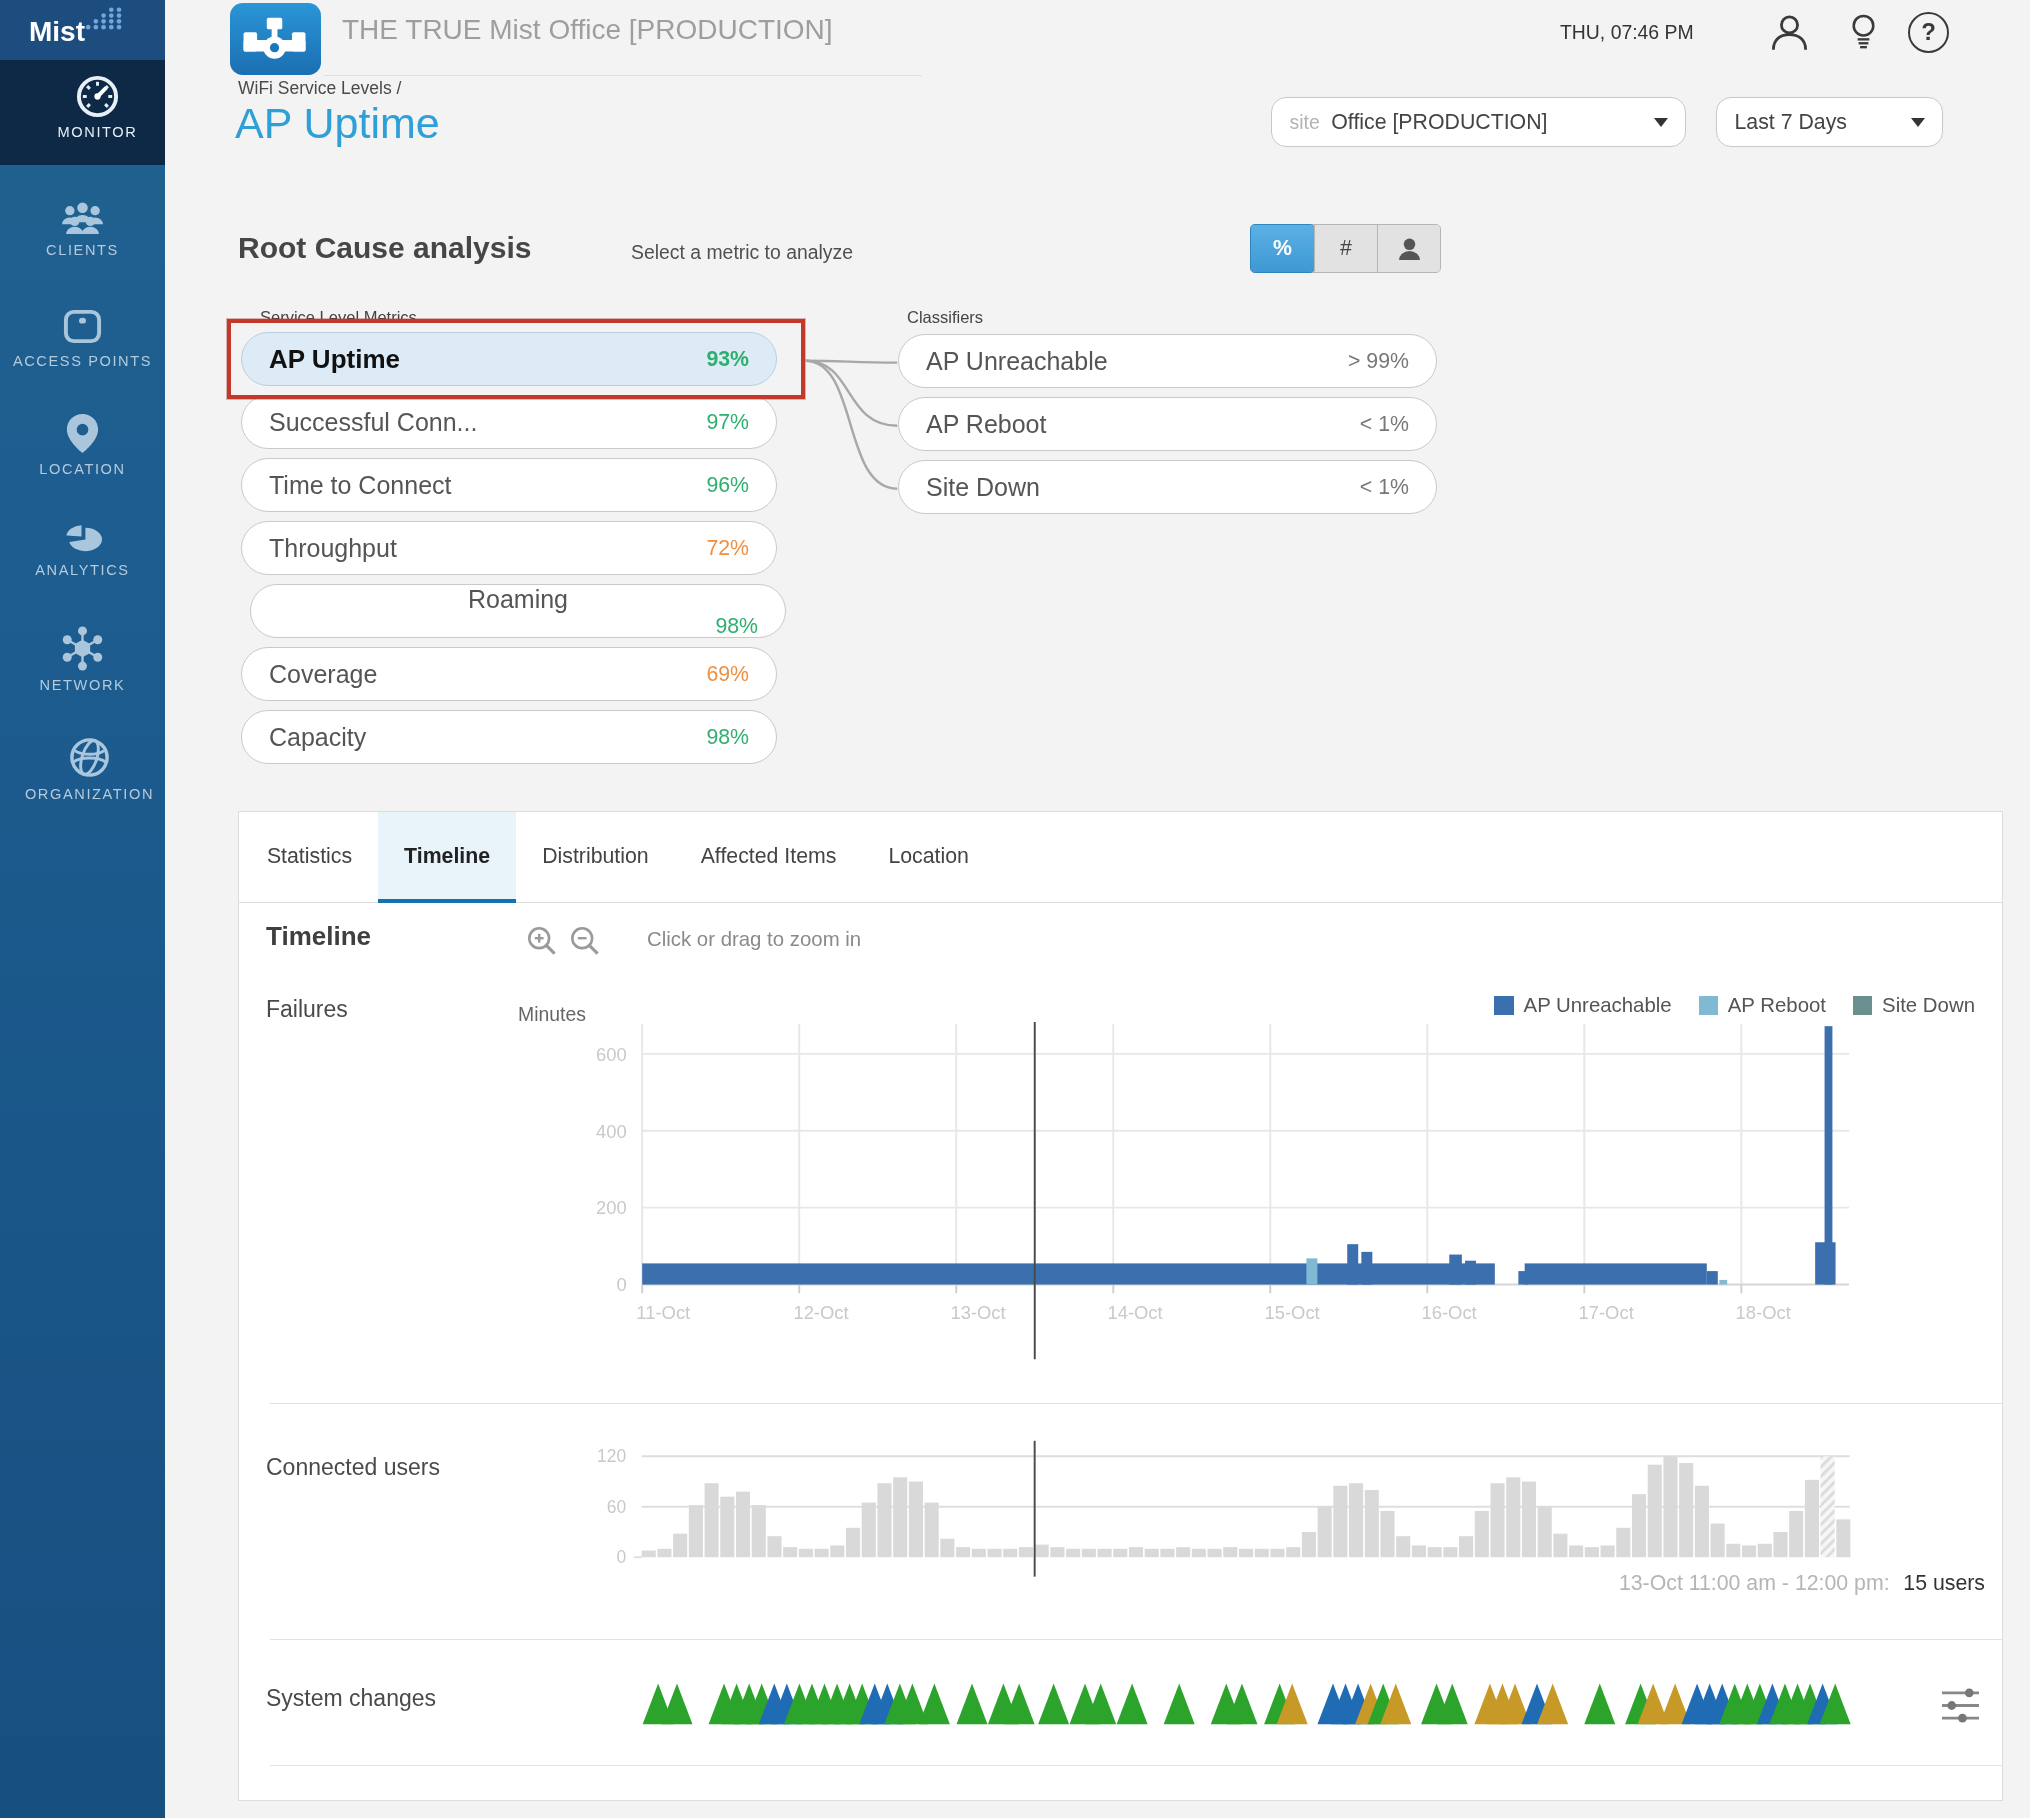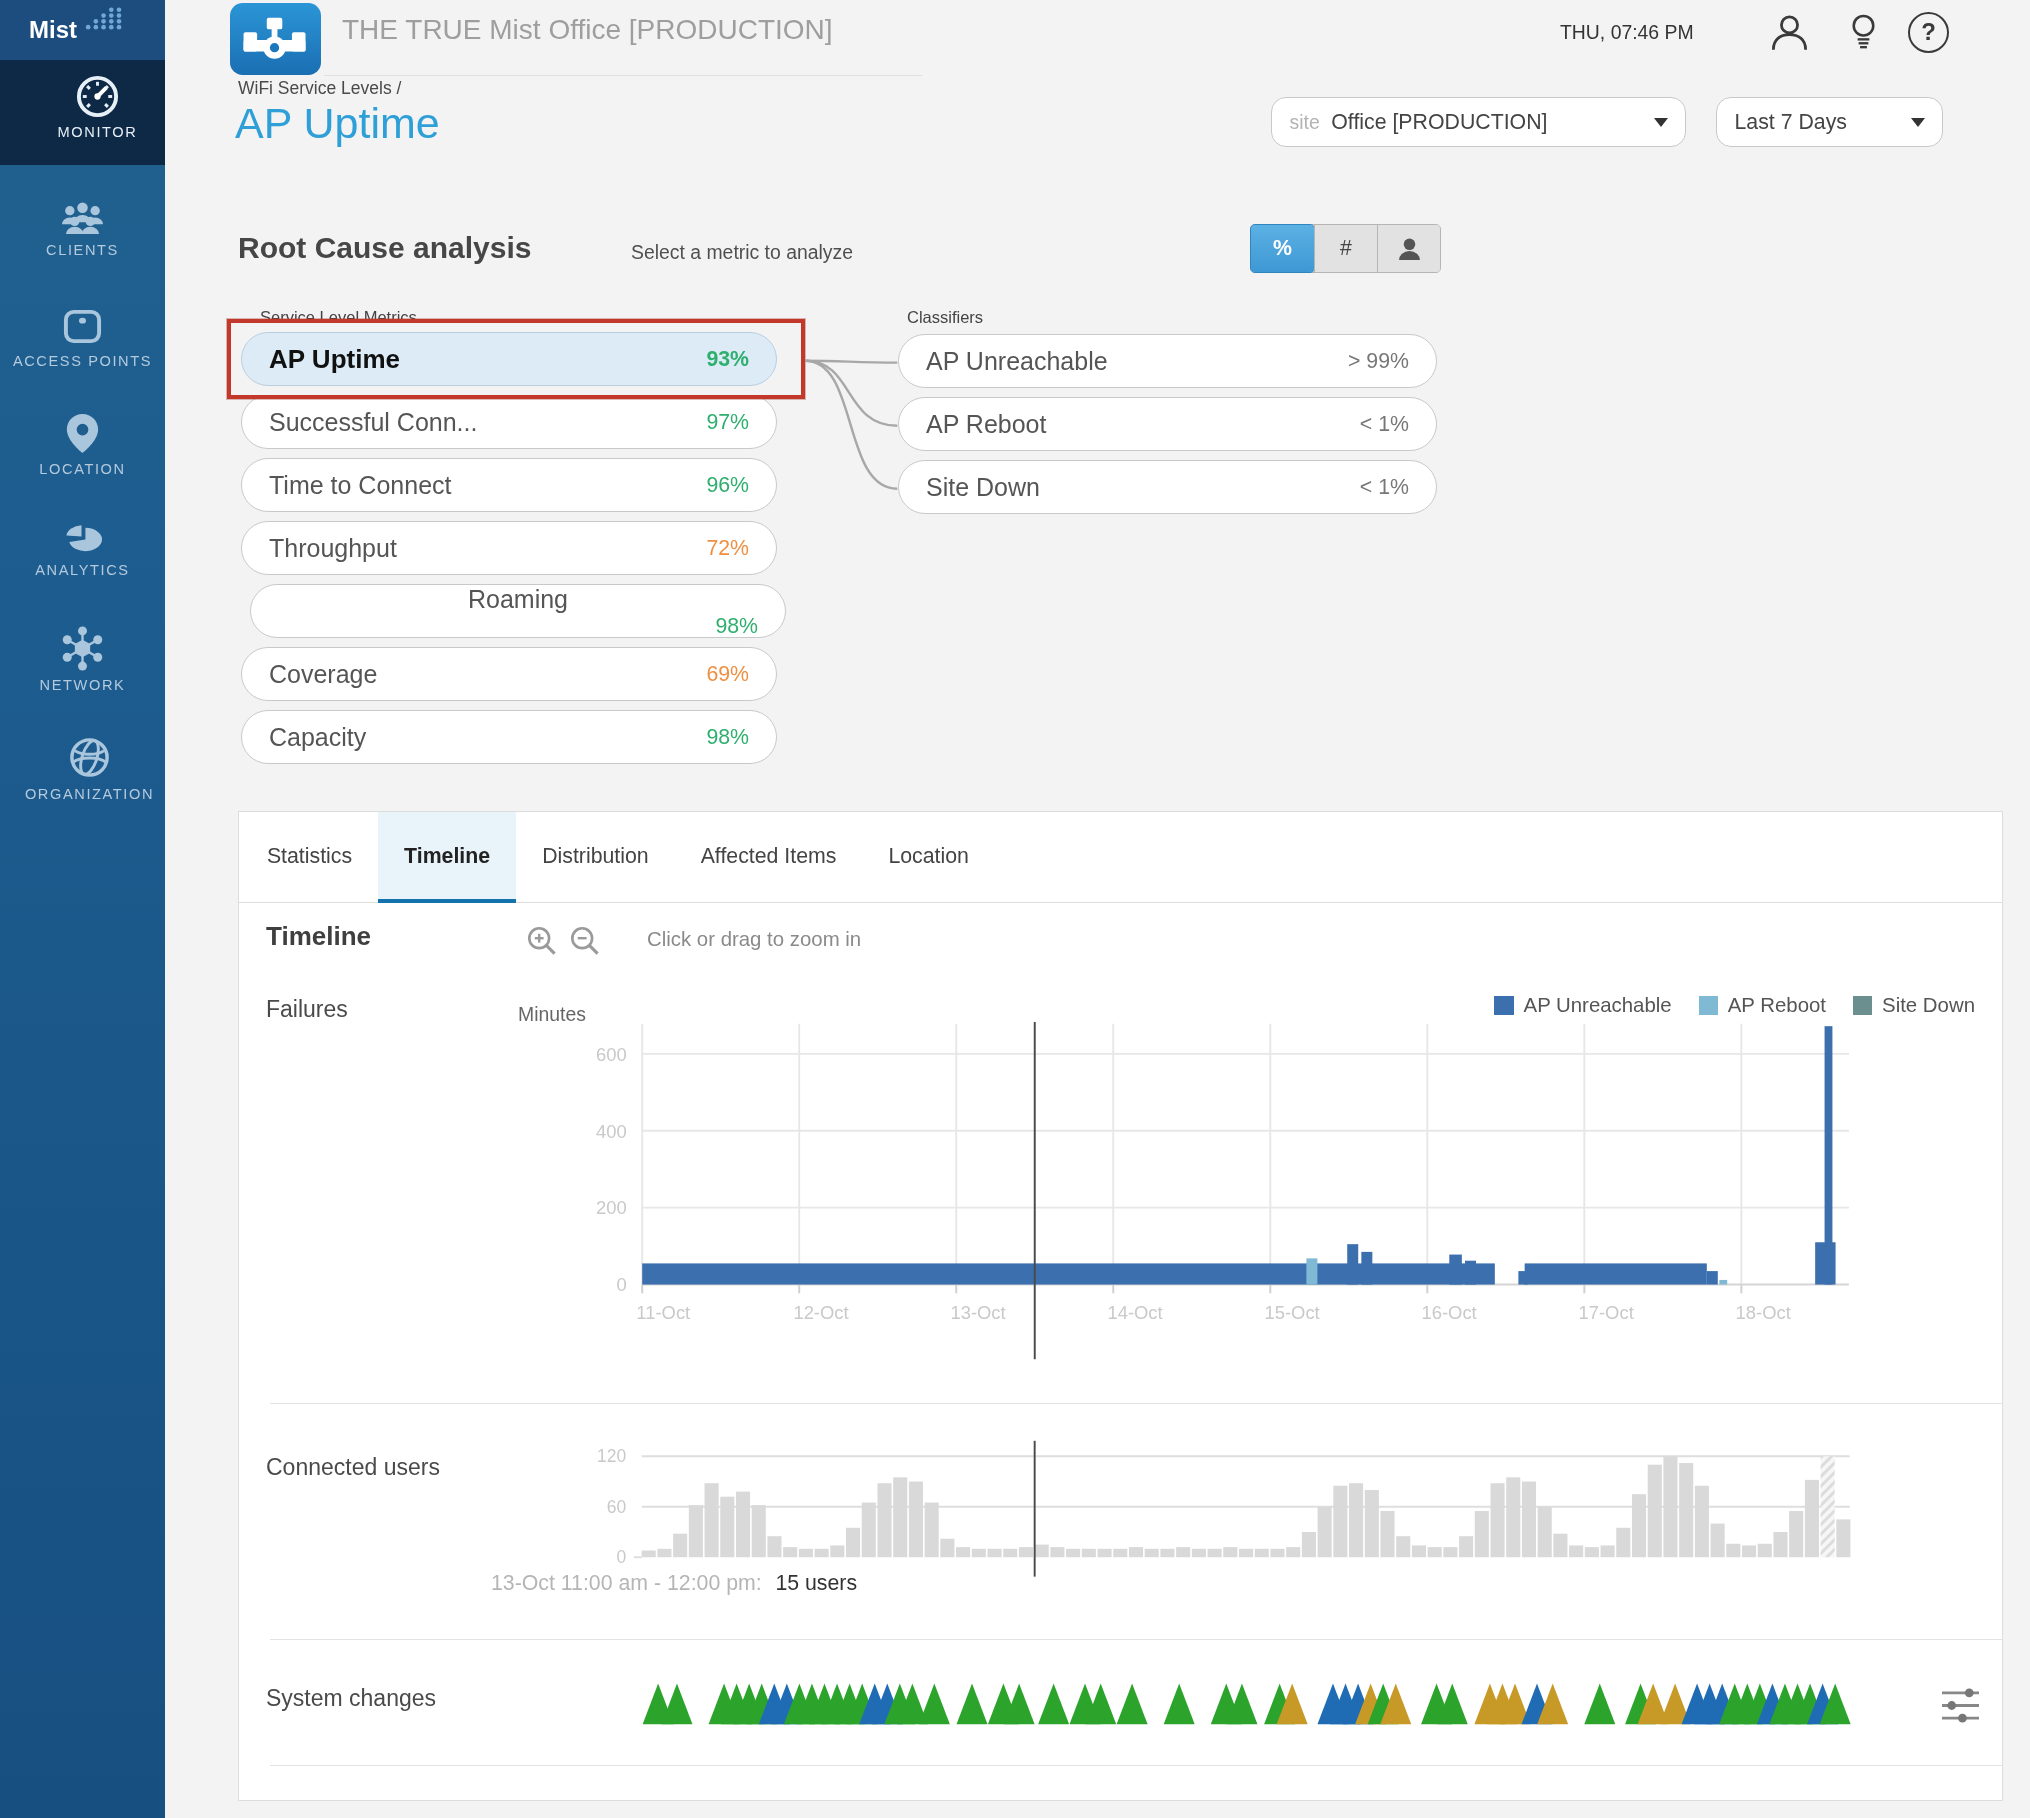--- a/index.html
+++ b/index.html
@@ -3,21 +3,21 @@
 <meta charset="utf-8">
 <style>
   * { margin:0; padding:0; box-sizing:border-box; }
   html,body { width:2030px; height:1818px; background:#f3f3f3; font-family:"Liberation Sans", sans-serif; overflow:hidden; }
   #page { position:relative; width:2030px; height:1818px; }
 
   
   .sidebar { position:absolute; left:0; top:0; width:165px; height:1818px;
     background:linear-gradient(180deg,#21628f 0%,#1d5c8f 35%,#174f80 100%); }
   .logo-block { position:absolute; left:0; top:0; width:165px; height:60px; background:#1d4d7e; }
-  .logo-text { position:absolute; left:29px; top:15.5px; font-size:24px; font-weight:bold; color:#ffffff; }
+  .logo-text { position:absolute; left:29px; top:15.5px; font-size:28px; font-weight:bold; color:#ffffff; }
   .logo-dots { position:absolute; left:85px; top:3.9px; }
   .monitor-block { position:absolute; left:0; top:60px; width:165px; height:105px; background:#0e2946; text-align:center; }
   .monitor-block .nav-icon { margin-top:13.6px; }
   .nav-item { position:absolute; left:0; width:165px; text-align:center; cursor:pointer; }
   .nav-icon { display:block; margin:0 auto; }
   .nav-label { display:block; margin-top:5.8px; font-size:14.6px; letter-spacing:1.6px; color:#b4cadd; }
   .monitor-block .nav-label { color:#e8f0f7; }
 
   
   .app-icon { position:absolute; left:230px; top:2.9px; width:91px; height:72px; border-radius:12.6px;
@@ -74,21 +74,21 @@
   .zoom-btn { position:absolute; top:113px; width:33px; height:33px; cursor:pointer; }
   .zoom-hint { position:absolute; left:408px; top:116px; font-size:20.4px; color:#8a8a8a; }
   .row-label { position:absolute; left:27px; font-size:23px; color:#4a4a4a; }
   .unit-label { position:absolute; left:279px; top:191px; font-size:19.4px; color:#666; }
   .legend { position:absolute; right:27px; top:182px; display:flex; gap:27px; align-items:center; }
   .legend-item { display:flex; align-items:center; gap:9.7px; }
   .swatch { width:19.4px; height:19.4px; display:inline-block; }
   .legend-label { font-size:20.4px; color:#555; }
   .chart-svg { position:absolute; left:0; }
   .divider { position:absolute; left:31px; right:0; height:1px; background:#e3e3e3; }
-  .caption { position:absolute; left:252px; top:759px; width:1494px; text-align:left; font-size:21.3px; }
+  .caption { position:absolute; left:252px; top:759px; width:1494px; text-align:right; font-size:21.3px; }
   .caption .cap-prefix { color:#b5b5b5; }
   .caption .cap-value { color:#333; margin-left:7.8px; }
   .settings-icon { position:absolute; left:1700px; top:875px; cursor:pointer; }
   svg { display:block; }
 </style>
 </head>
 <body>
 
 <div id="page">
 

